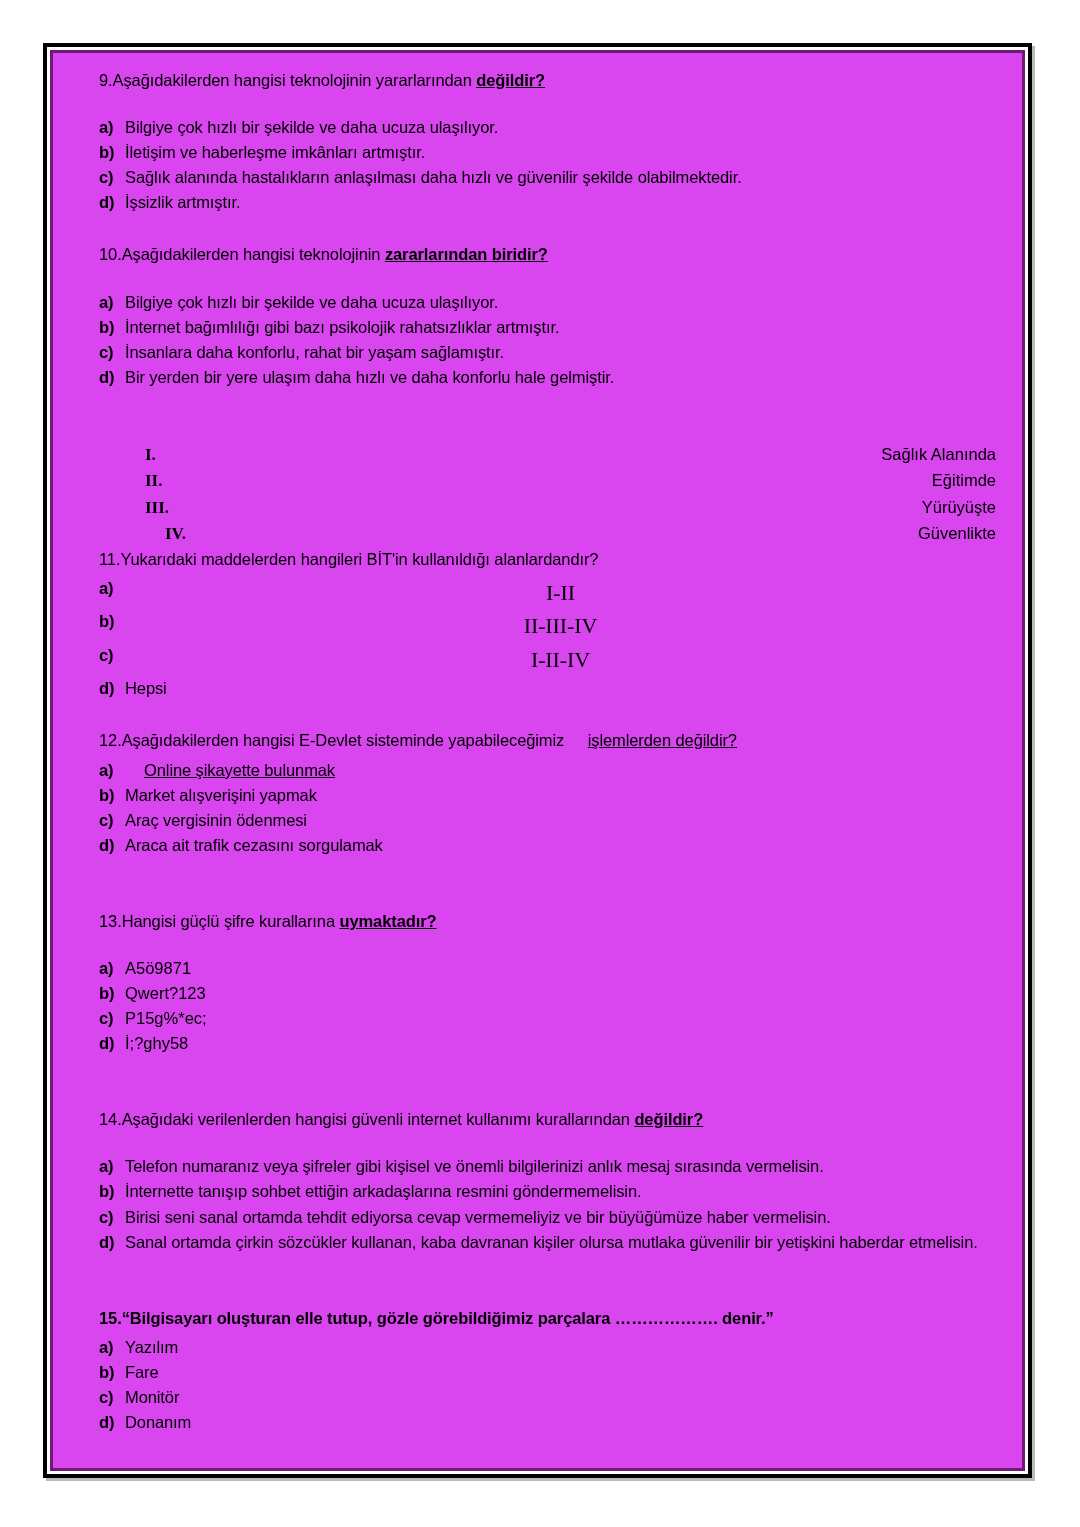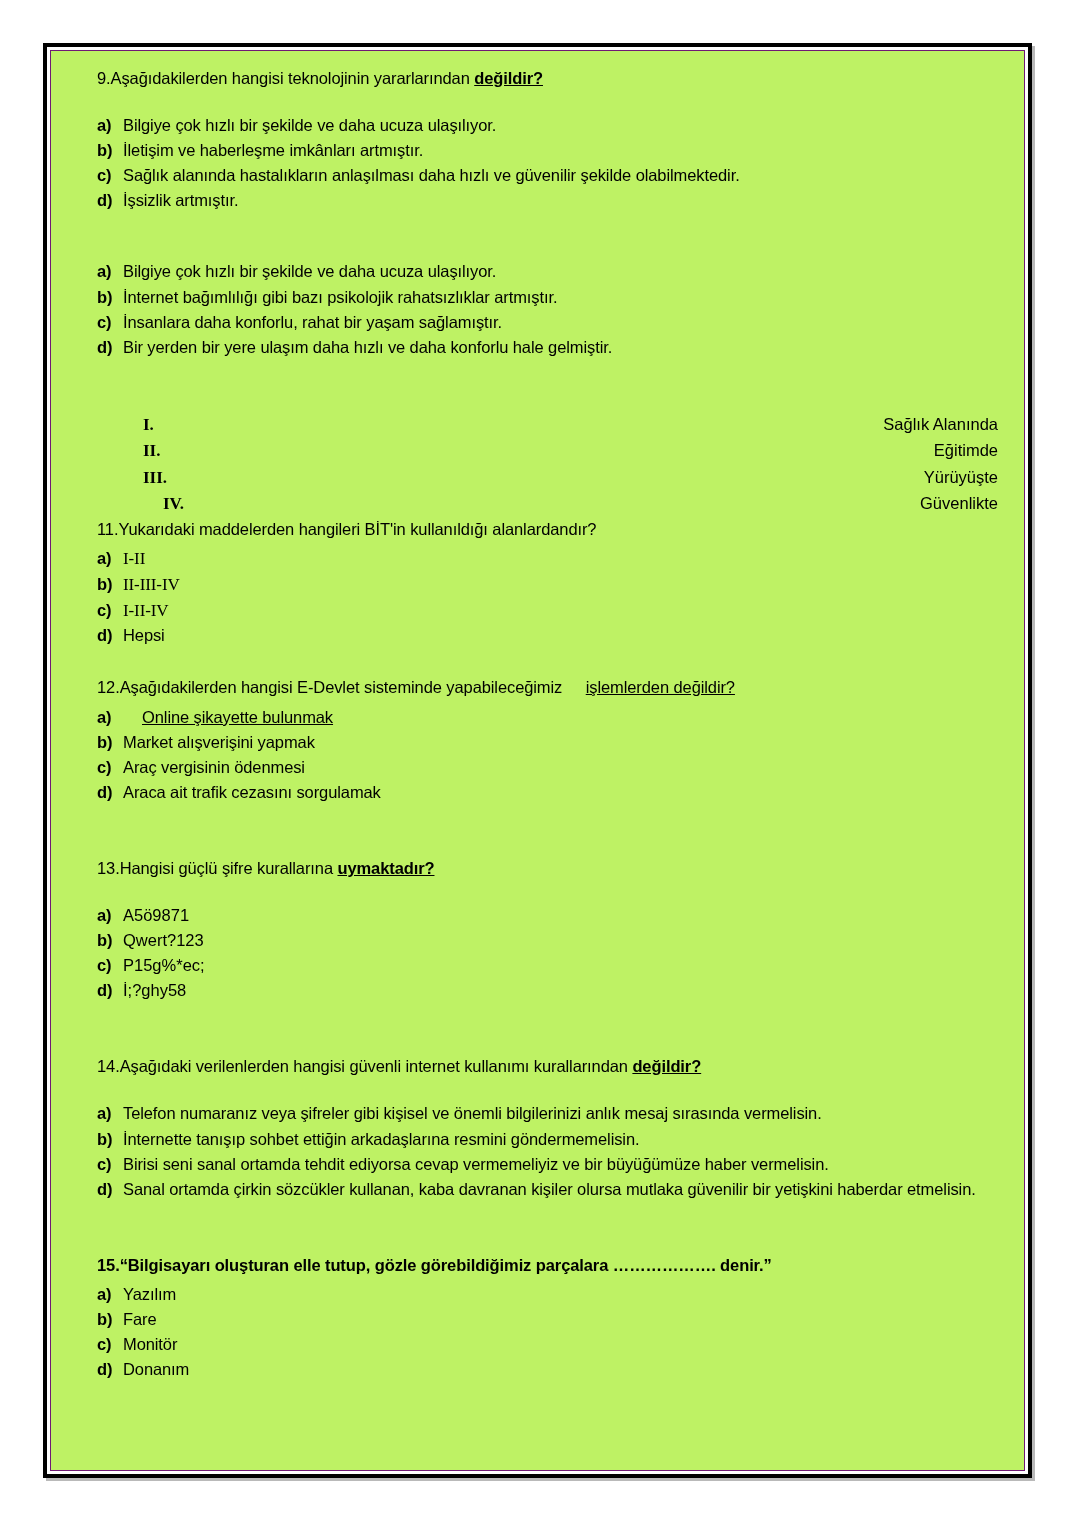--- a/index.html
+++ b/index.html
@@ -28,22 +28,22 @@
     border: 4px solid #000000;
     background: #ffffff;
     box-shadow: 3px 3px 0 0 #b9b9b9;
   }
   .page-frame-inner {
     position: absolute;
     left: 3px;
     top: 3px;
     right: 3px;
     bottom: 3px;
-    border: 1px solid #701a75;
-    background: #bef264;
+    border: 3px solid #701a75;
+    background: #d946ef;
     overflow: hidden;
   }
 
   .sheet {
     position: absolute;
     left: 0;
     top: 0;
     right: 0;
     bottom: 0;
     padding: 16px 26px 10px 46px;
@@ -107,21 +107,21 @@
     font-size: 17px;
     flex: 0 0 auto;
   }
   .roman-item .rtxt { flex: 1 1 auto; text-align: right; }
   .rn-w1 { min-width: 22px; }
   .rn-w2 { min-width: 56px; }
   .rn-w3 { min-width: 52px; }
   .rn-w4 { min-width: 52px; margin-left: 20px; }
 
   .mono-ish { letter-spacing: 0px; }
-  .roman-opt { font-family: "Liberation Serif", serif; font-size: 17px; }
+  .roman-opt { font-family: "Liberation Serif", serif; font-size: 22px; text-align: center; }
 </style>
 </head>
 <body>
 
 <div class="page-frame">
   <div class="page-frame-inner">
     <div class="sheet">
 
       <div class="q-block">
         <p class="q-stem"><span>9.</span><span>Aşağıdakilerden hangisi teknolojinin yararlarından </span><span class="bu">değildir?</span></p>
@@ -141,20 +141,23 @@
           <span class="txt">Sağlık alanında hastalıkların anlaşılması daha hızlı ve güvenilir şekilde olabilmektedir.</span>
         </li>
         <li class="opt">
           <span class="lbl">d)</span>
           <span class="txt">İşsizlik artmıştır.</span>
         </li>
       </ul>
 
       <div class="gap-lg"></div>
 
+      <div class="q-block">
+        <p class="q-stem"><span>10.</span><span>Aşağıdakilerden hangisi teknolojinin </span><span class="bu">zararlarından biridir?</span></p>
+      </div>
       <div class="gap-md"></div>
       <ul class="opts ind-3">
         <li class="opt">
           <span class="lbl">a)</span>
           <span class="txt">Bilgiye çok hızlı bir şekilde ve daha ucuza ulaşılıyor.</span>
         </li>
         <li class="opt">
           <span class="lbl">b)</span>
           <span class="txt">İnternet bağımlılığı gibi bazı psikolojik rahatsızlıklar artmıştır.</span>
         </li>

